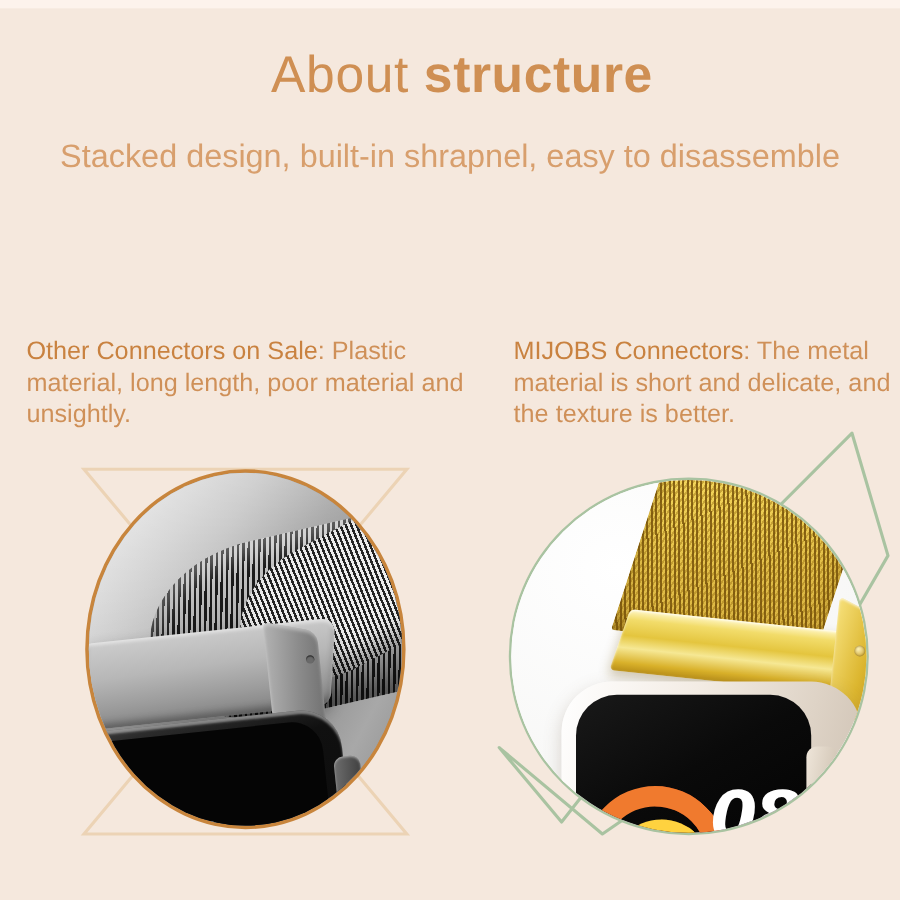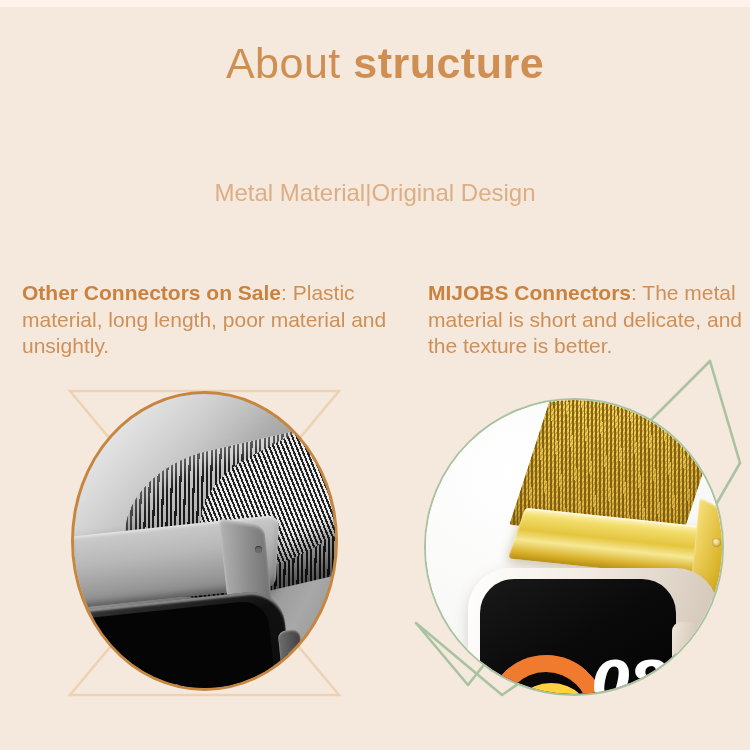--- a/index.html
+++ b/index.html
@@ -40,21 +40,21 @@
     color: #dcae85; font-weight: 400;
     white-space: nowrap;
   }
 
   
   .caption {
     position: absolute;
     font-size: 21px; line-height: 26.5px;
     color: #cf9058; font-weight: 400;
   }
-  .caption b { font-weight: 700; color: #c98240; }
+  .caption b { font-weight: 400; color: #c98240; }
   .caption.left  { left: 22px;  top: 280px; width: 390px; }
   .caption.right { left: 428px; top: 280px; width: 315px; }
 
   
   .mark { position: absolute; pointer-events: none; }
   .x-mark   { left: 62px;  top: 383px; width: 285px; height: 320px; }
   .chk-mark { left: 410px; top: 355px; width: 340px; height: 345px; }
 
   
   .photo {
@@ -220,21 +220,21 @@
 <body>
 
 <div class="page">
 
   <div class="toplight"></div>
 
   <div class="title">
     <span class="reg">About </span><span class="bold">structure</span>
   </div>
 
-  <div class="tagline">Metal Material|Original Design</div>
+  <div class="subtitle">Stacked design, built-in shrapnel, easy to disassemble</div>
 
   <div class="caption left">
     <b>Other Connectors on Sale</b><span>: </span><span>Plastic material, long length, poor material and unsightly.</span>
   </div>
 
   <div class="caption right">
     <b>MIJOBS Connectors</b><span>:  </span><span>The metal material is short and delicate, and the texture is better.</span>
   </div>
 
   <svg class="mark x-mark" viewBox="0 0 285 320">

